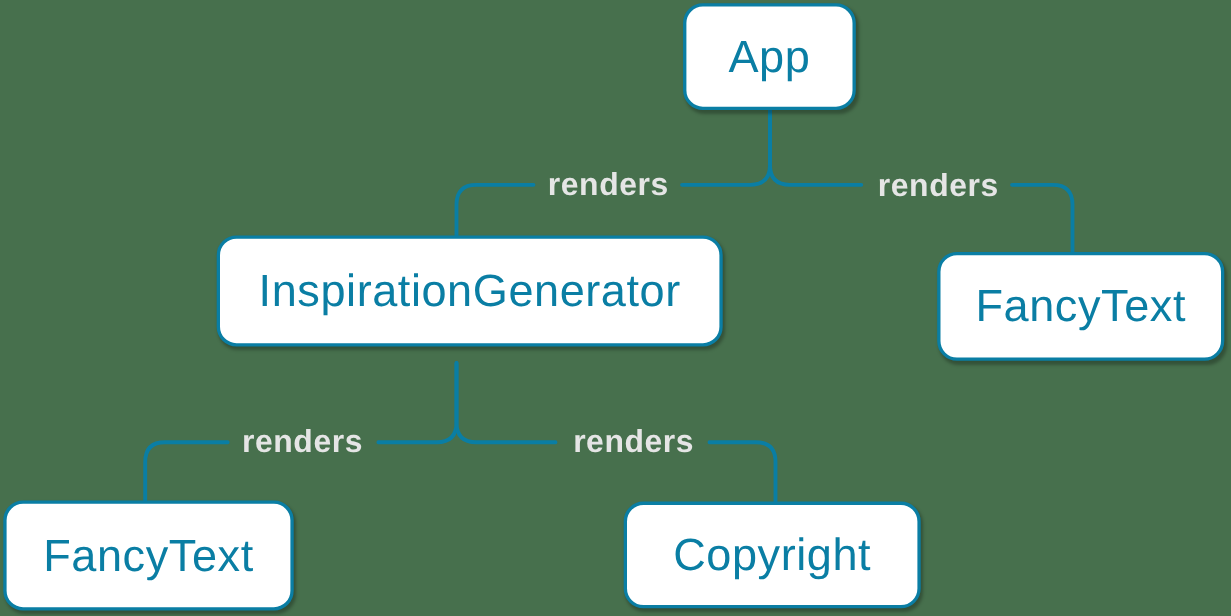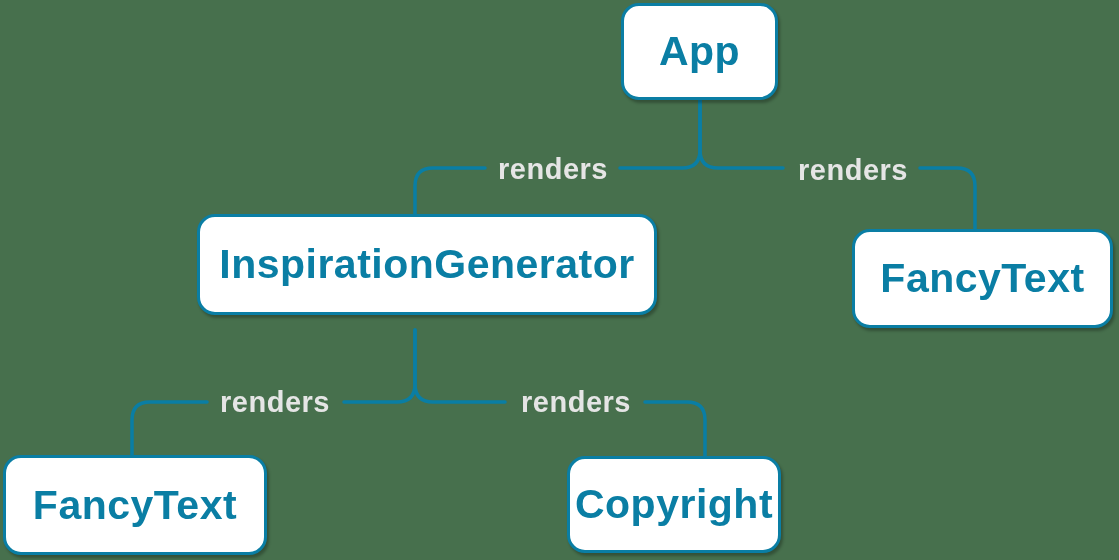--- a/index.html
+++ b/index.html
@@ -48,21 +48,21 @@
     border-radius: 18px;
     box-shadow: 2px 3px 3px rgba(0, 0, 0, 0.28);
     display: flex;
     align-items: center;
     justify-content: center;
     box-sizing: border-box;
   }
   .node-label {
     color: #0A7EA4;
     font-size: 41px;
-    font-weight: 700;
+    font-weight: 400;
     letter-spacing: 0.5px;
     white-space: nowrap;
   }
 </style>
 </head>
 <body>
 
 <div class="canvas">
 
   <svg class="edges" viewBox="0 0 1119 560" xmlns="http://www.w3.org/2000/svg">
@@ -86,17 +86,17 @@
   </div>
 
   <div class="node" style="left:852px; top:229px; width:261px; height:99px">
     <span class="node-label">FancyText</span>
   </div>
 
   <div class="node" style="left:3px; top:455px; width:264px; height:100px">
     <span class="node-label">FancyText</span>
   </div>
 
-  <div class="node" style="left:567px; top:456px; width:214px; height:97px">
+  <div class="node" style="left:567px; top:456px; width:270px; height:97px">
     <span class="node-label">Copyright</span>
   </div>
 
 </div>
 
 </body></html>

